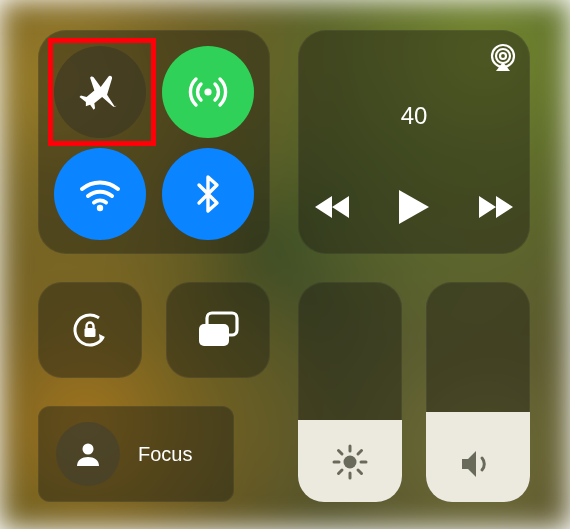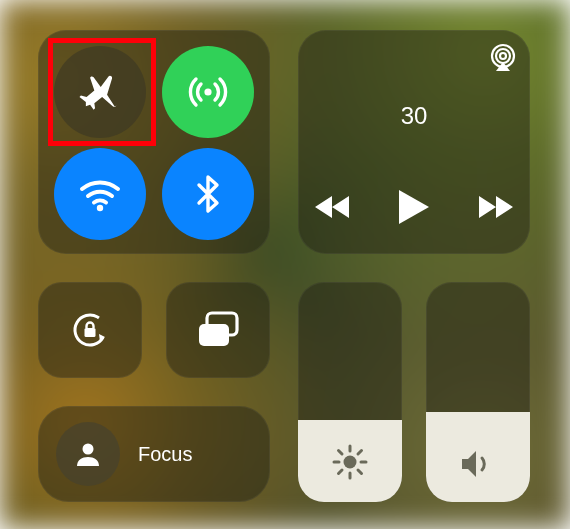--- a/index.html
+++ b/index.html
@@ -10,21 +10,21 @@
       radial-gradient(circle at 15% 80%,rgba(170,120,30,.9),transparent 40%),
       radial-gradient(circle at 85% 85%,rgba(120,120,60,.8),transparent 45%),
       linear-gradient(135deg,#5a4a24,#3a4a24,#4a3a24);
     filter:blur(14px);}
   .cc{position:relative;width:570px;height:529px}
   .tile{position:absolute;background:rgba(30,30,20,.45);border-radius:28px;box-shadow:inset 0 0 0 1px rgba(255,255,255,.05)}
   .conn{left:38px;top:30px;width:232px;height:224px}
   .media{left:298px;top:30px;width:232px;height:224px}
   .lock{left:38px;top:282px;width:104px;height:96px;border-radius:24px}
   .mirror{left:166px;top:282px;width:104px;height:96px;border-radius:24px}
-  .focus{left:38px;top:406px;width:232px;height:96px;border-radius:31px}
+  .focus{left:38px;top:406px;width:196px;height:96px;border-radius:12px}
   .bright{left:298px;top:282px;width:104px;height:220px;border-radius:26px;overflow:hidden}
   .vol{left:426px;top:282px;width:104px;height:220px;border-radius:26px;overflow:hidden}
   .cbtn{position:absolute;width:92px;height:92px;border-radius:50%;display:flex;align-items:center;justify-content:center}
   .cbtn.off{background:rgba(60,55,35,.65)}
   .cbtn.green{background:#30d158}
   .cbtn.blue{background:#0a84ff}
   .airplane{left:16px;top:16px}
   .cell{left:124px;top:16px}
   .wifi{left:16px;top:118px}
   .bt{left:124px;top:118px}
@@ -90,21 +90,21 @@
     <span class="airpl">
       <svg width="30" height="30" viewBox="0 0 30 30">
           <g fill="none" stroke="#fff" stroke-width="2.2">
             <circle cx="15" cy="14" r="11"></circle>
             <circle cx="15" cy="14" r="7"></circle>
             <circle cx="15" cy="14" r="3"></circle>
           </g>
           <path fill="#fff" d="M15 20l7 9H8z"></path>
         </svg>
     </span>
-    <div class="trk">30</div>
+    <div class="trk">40</div>
     <div class="controls">
       <span>
         <svg width="36" height="26" viewBox="0 0 36 26">
             <path fill="#fff" d="M17 13L34 2v22zM0 13L17 2v22z"></path>
           </svg>
       </span>
       <span>
         <svg width="30" height="34" viewBox="0 0 30 34">
             <path fill="#fff" d="M0 0l30 17L0 34z"></path>
           </svg>

